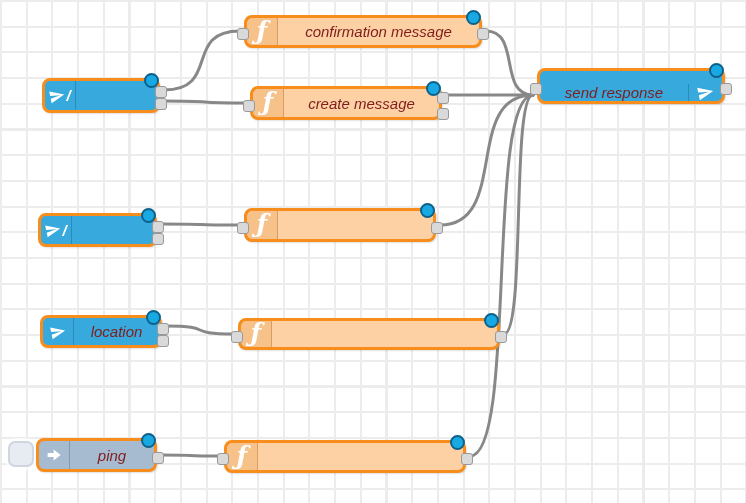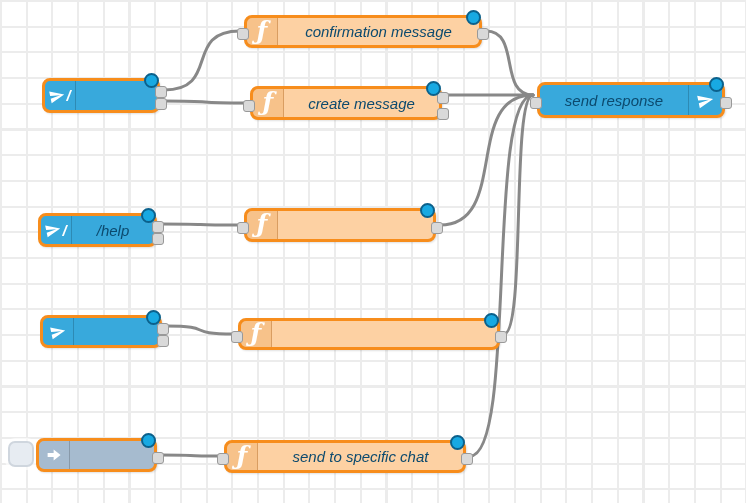--- a/index.html
+++ b/index.html
@@ -21,21 +21,21 @@
   .node.function{background:#fdd1a3;}
   .node.inject{background:#a6bbcf;}
   .icon-strip{
     width:30px;flex:0 0 30px;display:flex;align-items:center;justify-content:center;
     border-right:1px solid rgba(0,0,0,0.18);
   }
   .node.function .icon-strip{background:rgba(222,125,25,0.18);border-right:1px solid rgba(160,90,20,0.35);}
   .icon-strip.right-side{border-right:none;border-left:1px solid rgba(0,0,0,0.18);flex:0 0 33px;width:33px;}
   .node .label{
     flex:1;display:flex;align-items:center;justify-content:center;
-    font-style:italic;font-size:15px;color:#0c4a6e;white-space:nowrap;padding:0 12px;
+    font-style:italic;font-size:15px;color:#7f1d1d;white-space:nowrap;padding:0 12px;
     overflow:hidden;
   }
   .fx{
     color:#fff;font-family:"DejaVu Serif",serif;font-style:italic;font-weight:bold;
     font-size:25px;line-height:1;margin-top:-3px;
   }
   .slash{color:#fff;font-style:italic;font-weight:bold;font-size:15px;margin-left:1px;}
   .port{
     position:absolute;width:10px;height:10px;background:#d9d9d9;border:1px solid #999;
     border-radius:3px;z-index:4;
@@ -106,76 +106,76 @@
     <span class="dot"></span>
   </div>
 
   <div class="node telegram" style="left:38px;top:213px;width:119px;height:34px;">
     <span class="icon-strip">
       <svg class="plane" width="16" height="16" viewBox="0 0 24 24" style="transform:rotate(-12deg)">
           <path fill="#fff" d="M1.9 21L23 12 1.9 3v7l15.1 2-15.1 2z"></path>
         </svg>
         <span class="slash">/</span>
     </span>
-    <span class="label">/help</span>
     <span class="port out" style="top:5px;"></span>
     <span class="port out" style="top:17px;"></span>
     <span class="dot"></span>
   </div>
 
   <div class="node function" style="left:244px;top:208px;width:192px;height:34px;">
     <span class="icon-strip">
         <span class="fx">ƒ</span>
       </span>
     <span class="port in" style="top:11px;"></span>
     <span class="port out" style="top:11px;"></span>
     <span class="dot"></span>
   </div>
 
   <div class="node telegram" style="left:40px;top:315px;width:122px;height:33px;">
     <span class="icon-strip">
       <svg class="plane" width="16" height="16" viewBox="0 0 24 24" style="transform:rotate(-12deg)">
           <path fill="#fff" d="M1.9 21L23 12 1.9 3v7l15.1 2-15.1 2z"></path>
         </svg>
     </span>
+    <span class="label">location</span>
     <span class="port out" style="top:5px;"></span>
     <span class="port out" style="top:17px;"></span>
     <span class="dot"></span>
   </div>
 
   <div class="node function" style="left:238px;top:318px;width:262px;height:32px;">
     <span class="icon-strip">
         <span class="fx">ƒ</span>
       </span>
     <span class="port in" style="top:10px;"></span>
     <span class="port out" style="top:10px;"></span>
     <span class="dot"></span>
   </div>
 
   <div class="node inject" style="left:36px;top:438px;width:121px;height:34px;">
     <span class="icon-strip">
       <svg width="18" height="18" viewBox="0 0 24 24">
           <path fill="#fff" d="M3.5 9.2h8V4.8L20.8 12l-9.3 7.2v-4.4h-8z"></path>
         </svg>
     </span>
+    <span class="label">ping</span>
     <span class="port out" style="top:11px;"></span>
     <span class="dot"></span>
   </div>
 
   <div class="node function" style="left:224px;top:440px;width:242px;height:33px;">
     <span class="icon-strip">
         <span class="fx">ƒ</span>
       </span>
-    <span class="label">send to specific chat</span>
     <span class="port in" style="top:10px;"></span>
     <span class="port out" style="top:10px;"></span>
     <span class="dot"></span>
   </div>
 
-  <div class="node telegram" style="left:537px;top:82px;width:188px;height:36px;">
+  <div class="node telegram" style="left:537px;top:68px;width:188px;height:36px;align-items:flex-end;">
     <span class="label">send response</span>
     <span class="icon-strip right-side">
       <svg class="plane" width="17" height="17" viewBox="0 0 24 24" style="transform:rotate(-12deg)">
           <path fill="#fff" d="M1.9 21L23 12 1.9 3v7l15.1 2-15.1 2z"></path>
         </svg>
     </span>
     <span class="port in" style="top:12px;"></span>
     <span class="port out" style="top:12px;"></span>
     <span class="dot"></span>
   </div>

